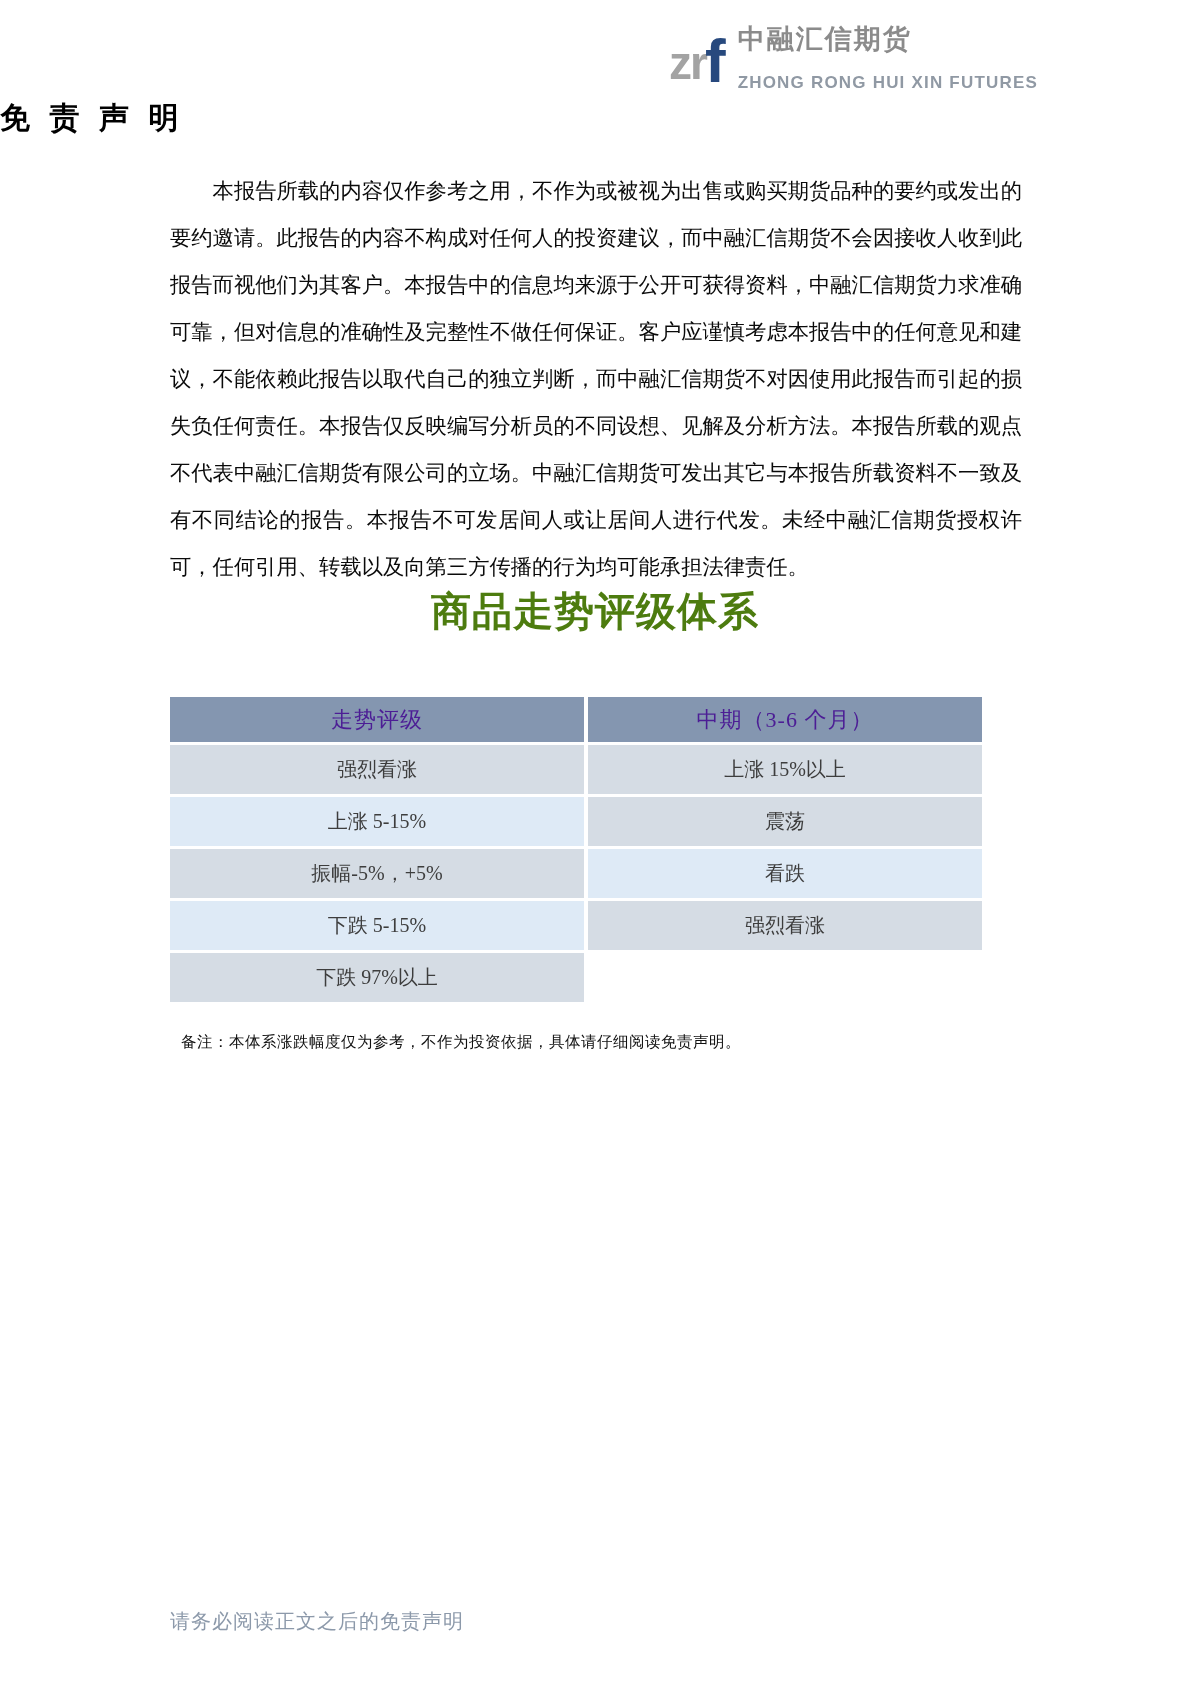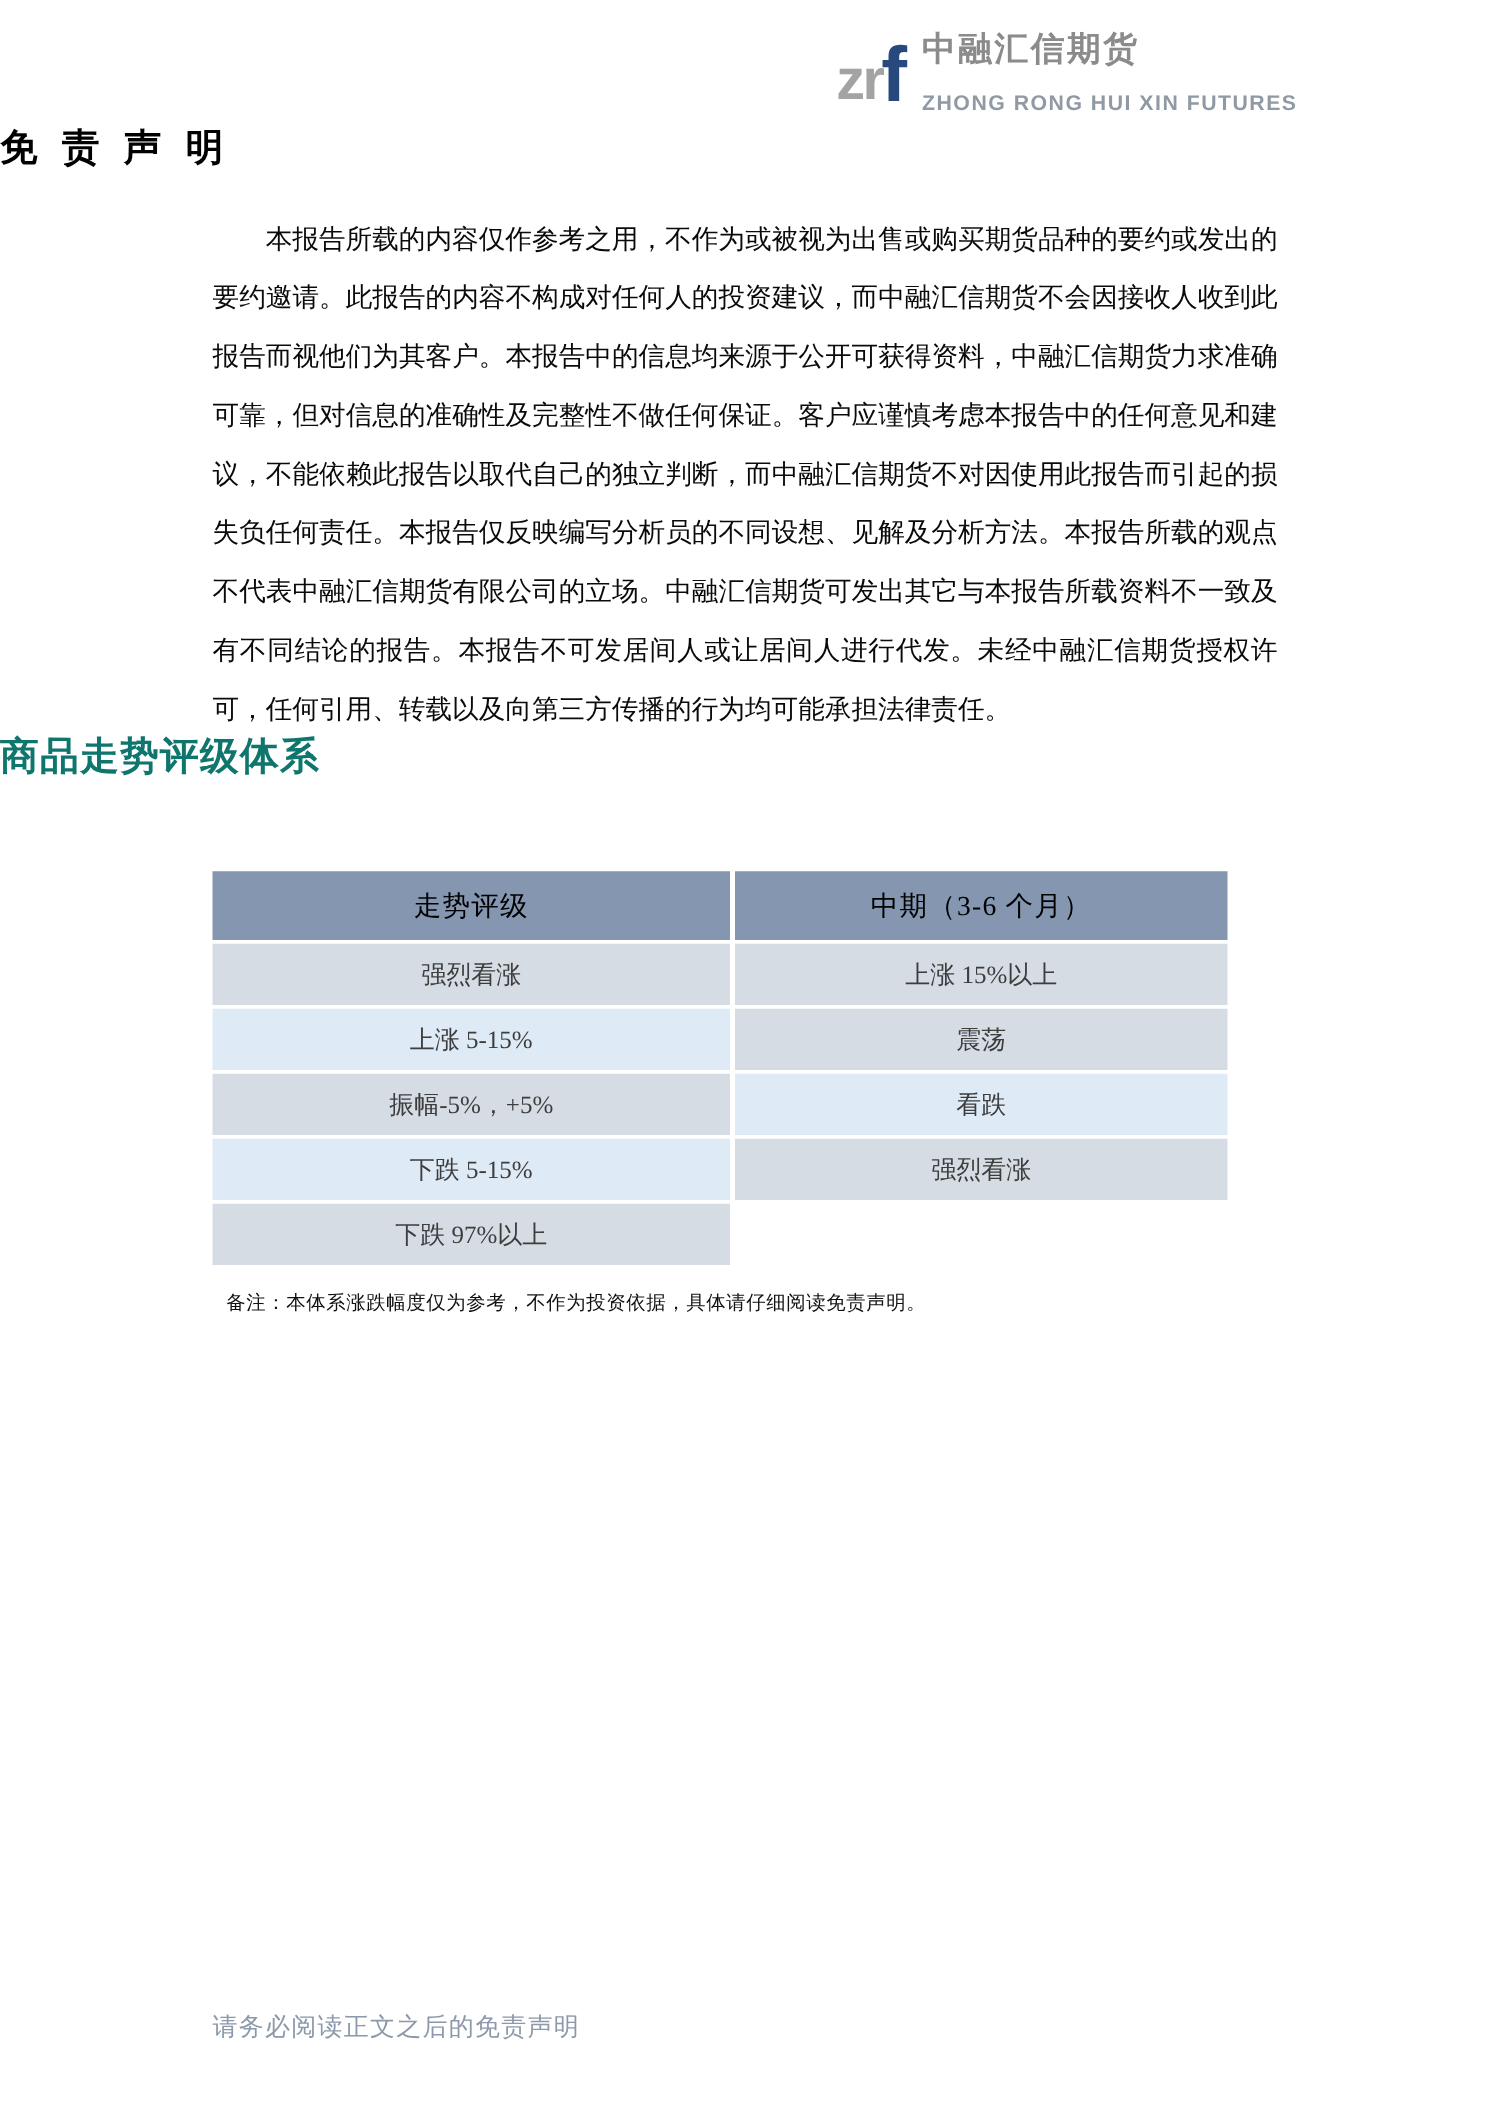--- a/index.html
+++ b/index.html
@@ -50,40 +50,40 @@
     position:absolute;top:168px;left:170px;width:852px;
     margin:0;
     font-size:21.3px;line-height:47px;
     text-align:justify;text-justify:inter-ideograph;
     text-indent:2em;color:#0a0a0a;
   }
 
   
   .rating-heading{
     position:absolute;top:584px;left:0;width:100%;
-    margin:0;text-align:left;
+    margin:0;text-align:center;
     font-family:"Liberation Sans","DejaVu Sans",sans-serif;
-    font-size:31px;font-weight:bold;color:#0f766e;letter-spacing:1px;
+    font-size:40px;font-weight:bold;color:#4d7c0f;letter-spacing:1px;
   }
 
   .rating-table{
     position:absolute;top:697px;left:170px;width:812px;
     display:grid;
     grid-template-columns:414px 1fr;
     gap:3px 4px;
     background:#ffffff;
   }
   .rating-table .cell{
     display:flex;align-items:center;justify-content:center;
     text-align:center;
   }
   .rating-table .th{
-    height:55px;
+    height:45px;
     background:var(--header-bg,#8496b0);
-    color:#000000;
+    color:#4c1d95;
     font-size:22px;letter-spacing:1px;
   }
   .rating-table .td{
     height:49px;
     font-size:20px;color:#3d3d3d;
   }
   .rating-table .odd{background:var(--row-odd-bg,#d5dce4);}
   .rating-table .even{background:var(--row-even-bg,#deeaf6);}
 
   .note{

